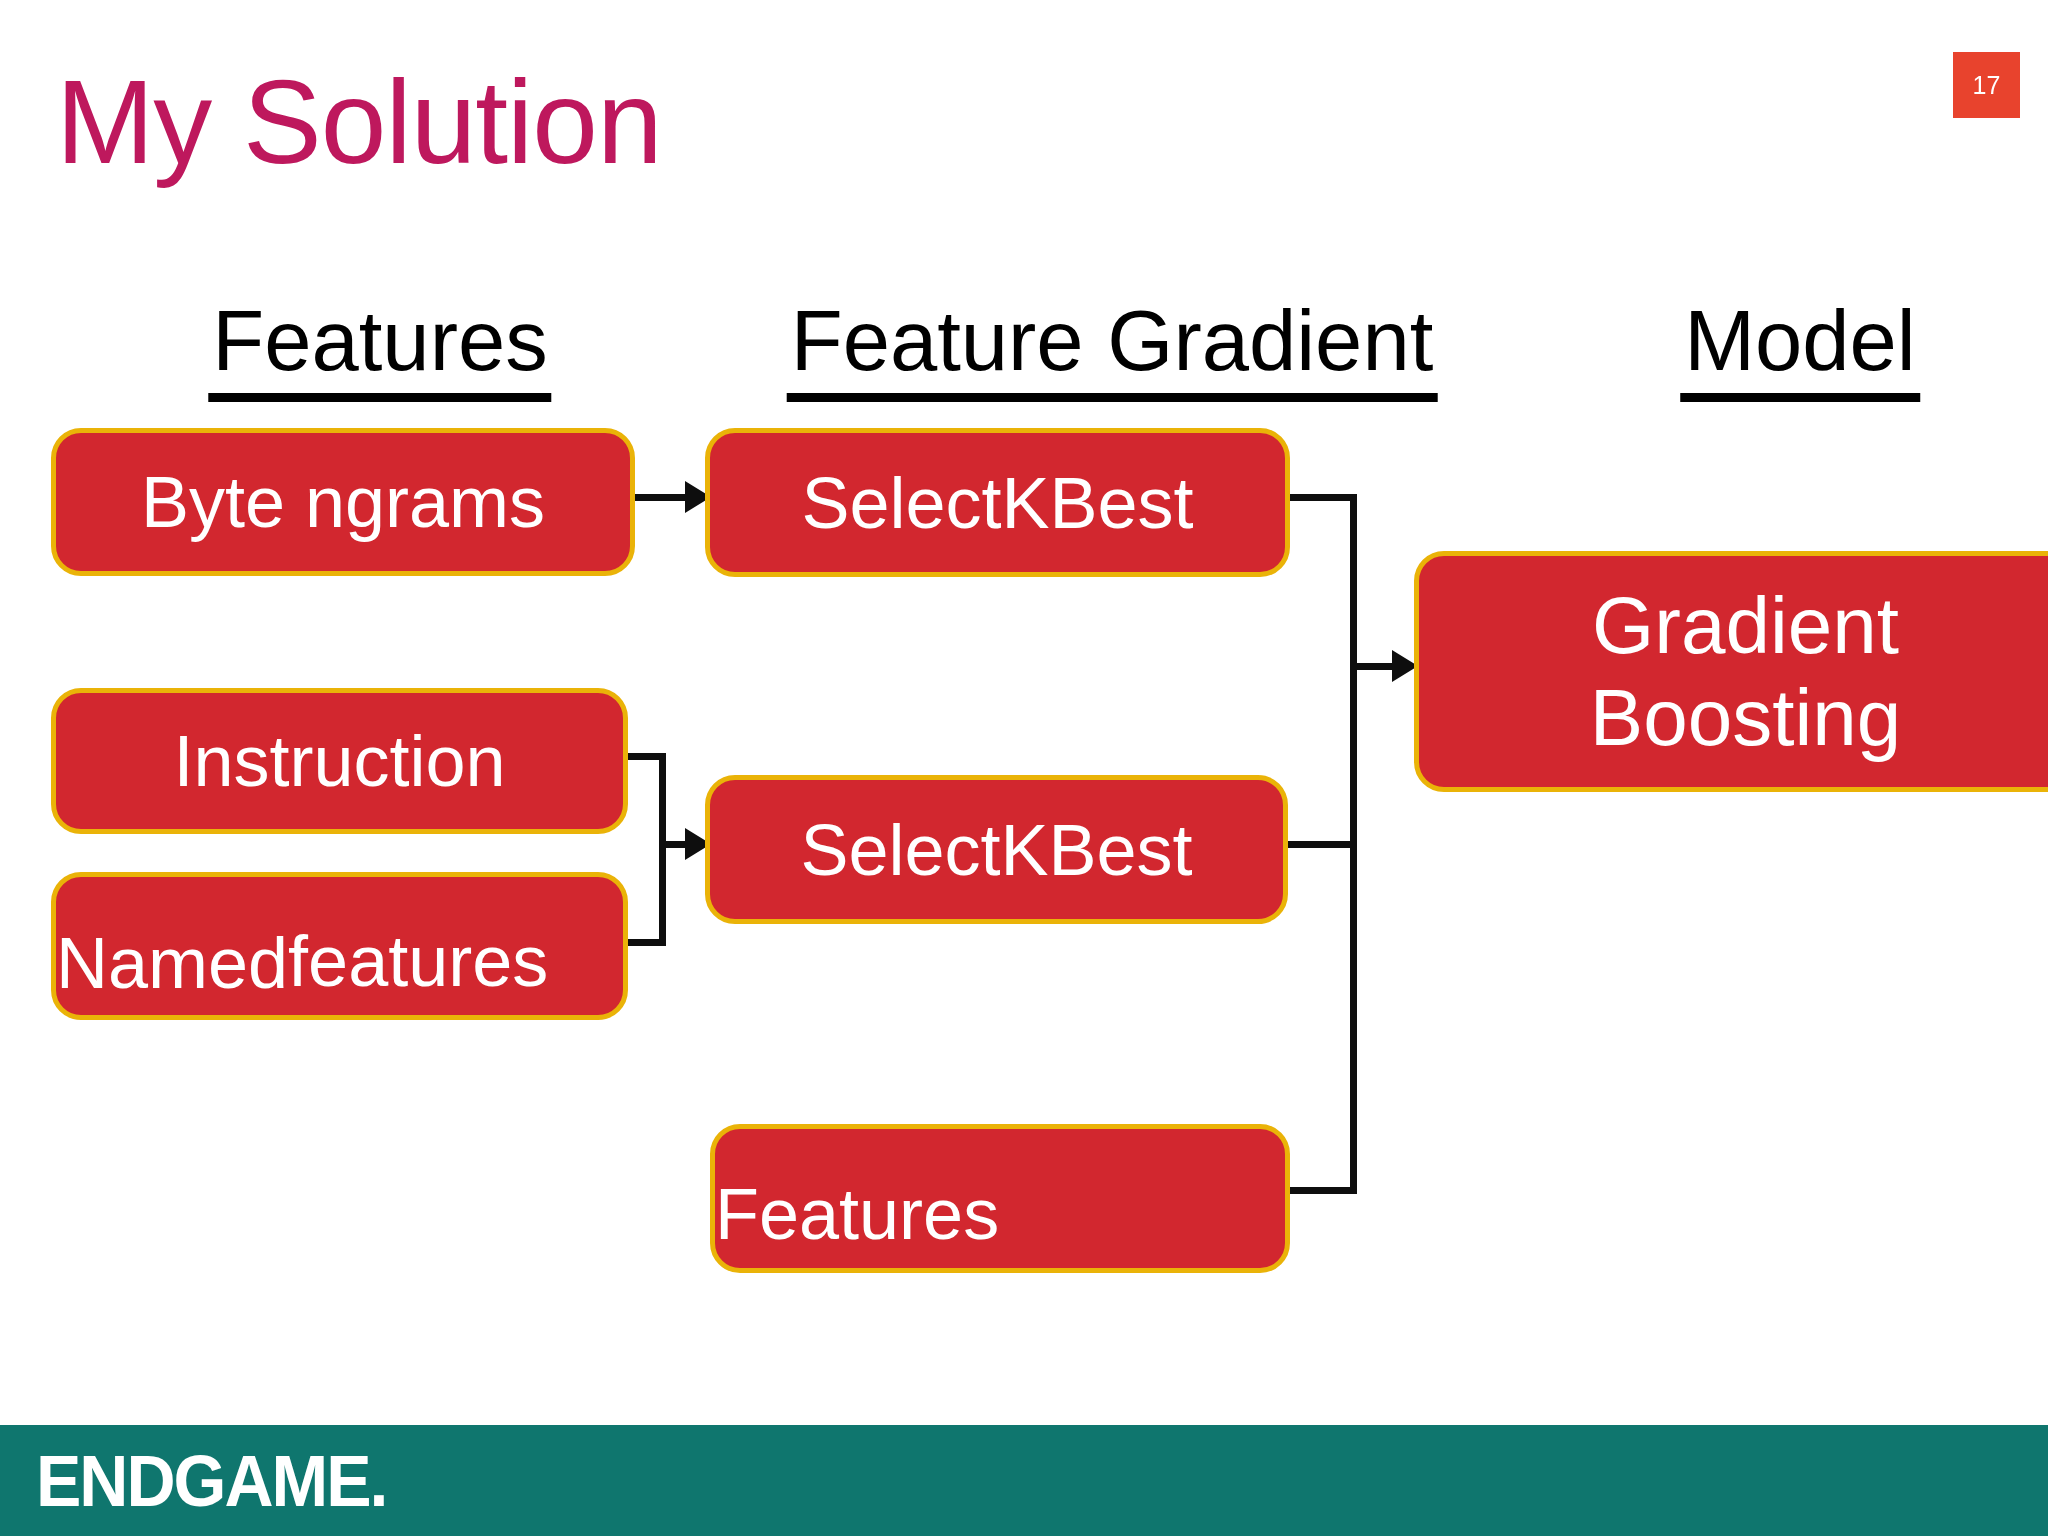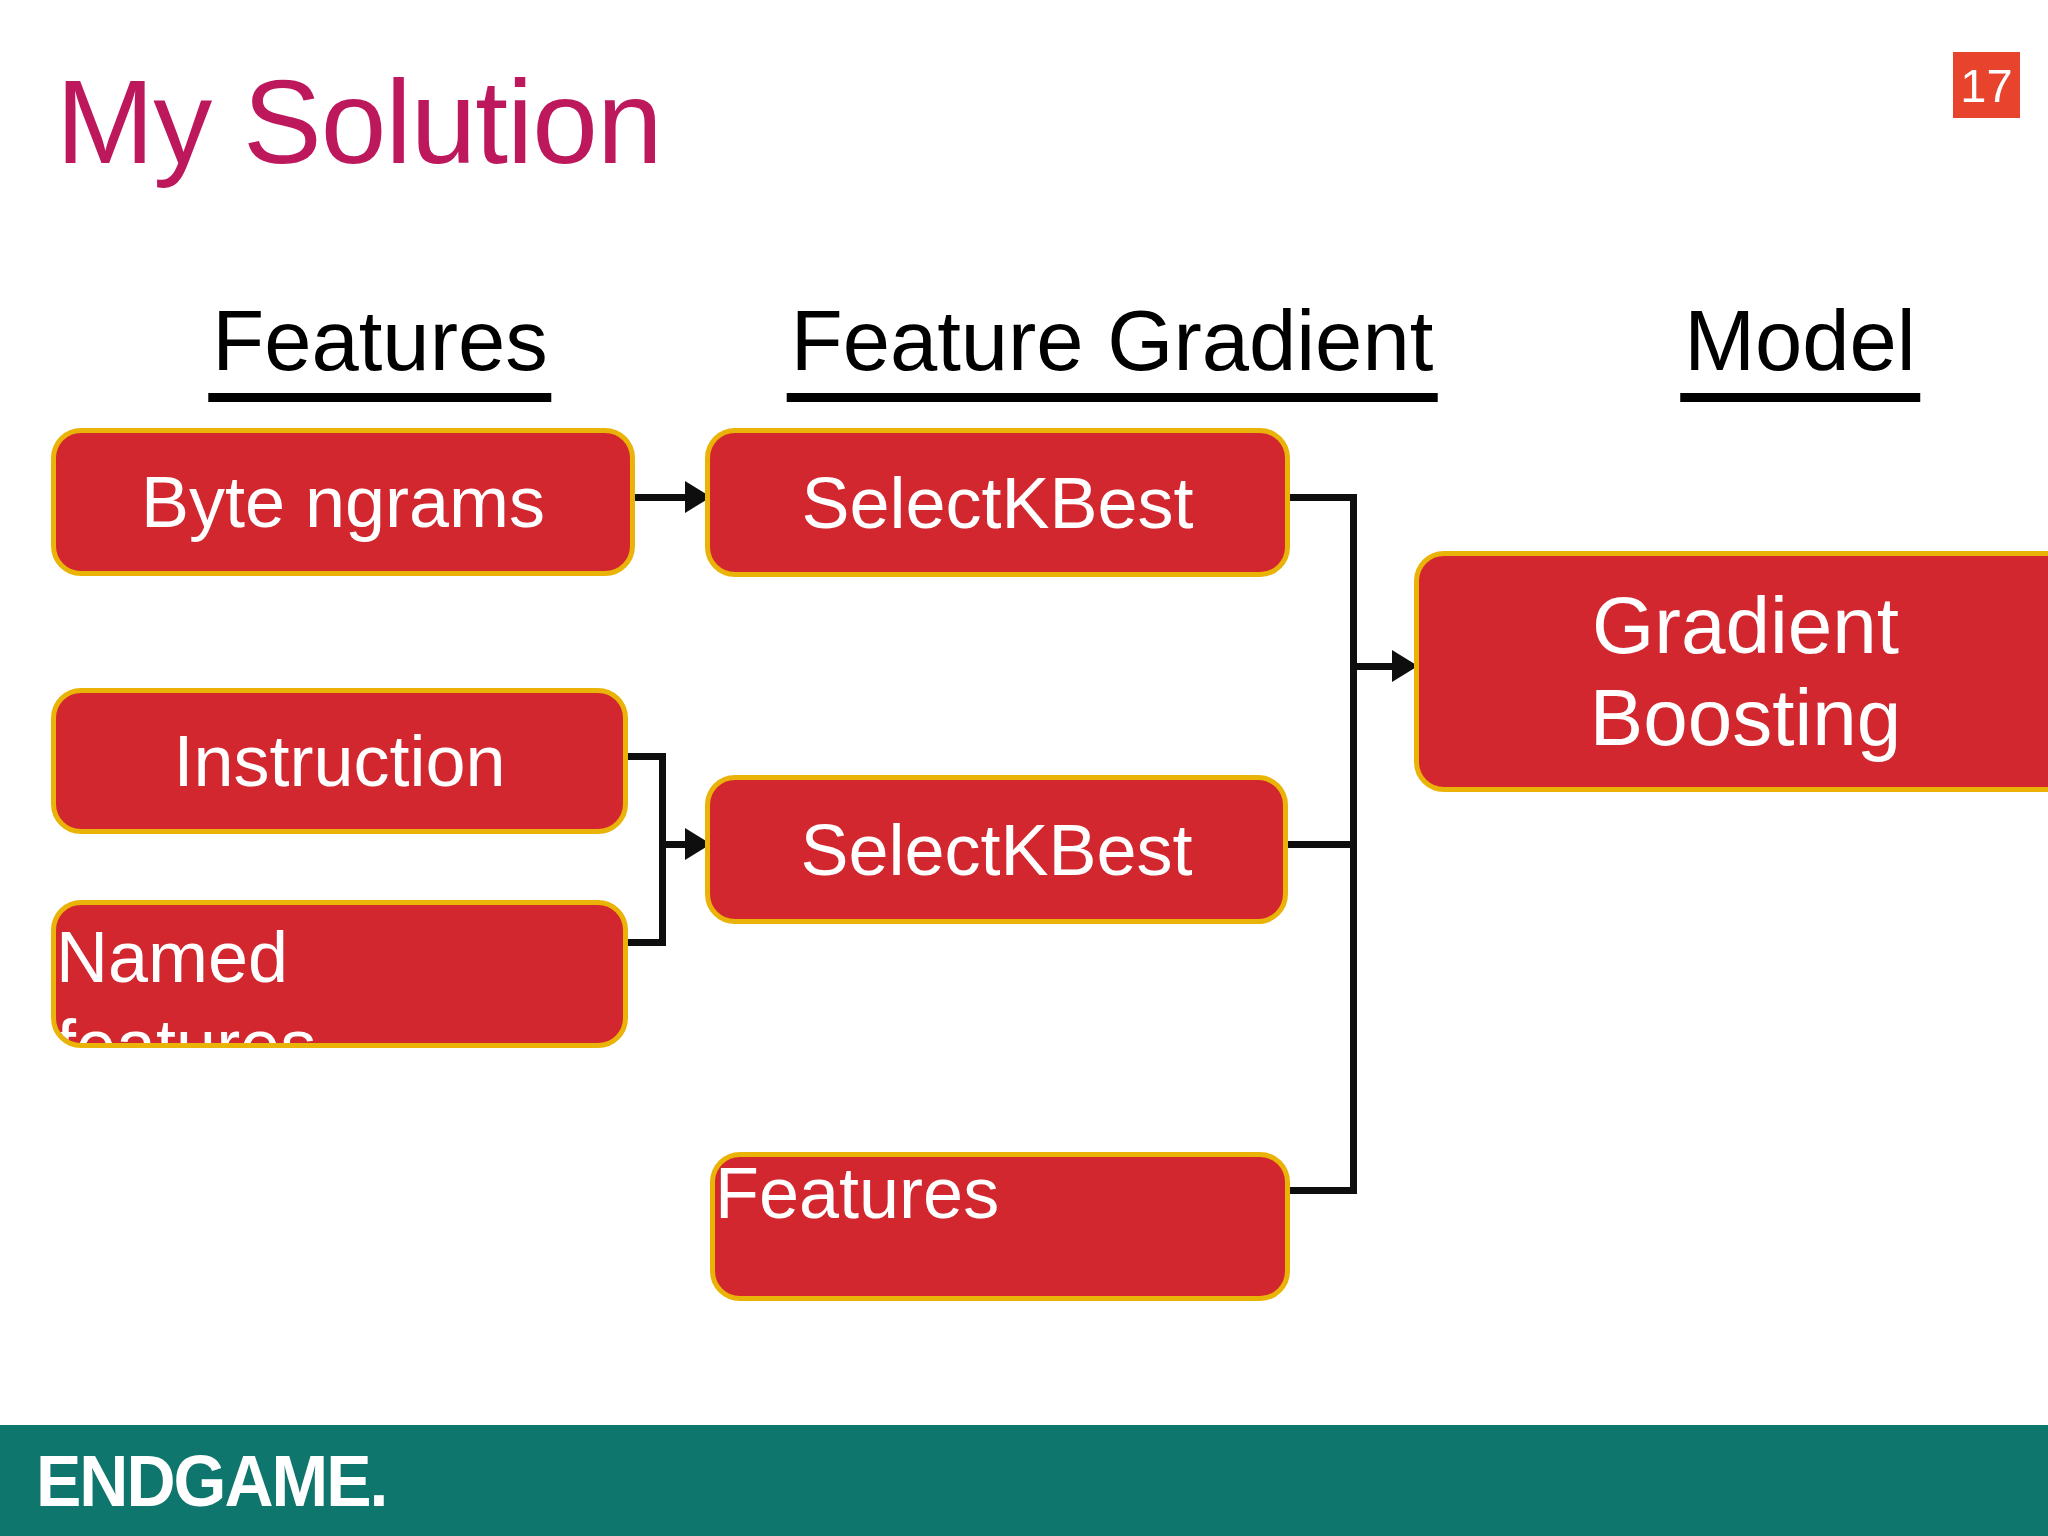--- a/index.html
+++ b/index.html
@@ -13,21 +13,21 @@
   .slide-title{
     position:absolute;left:56px;top:52px;
     font-size:118px;line-height:1.2;
     color:#be185d;letter-spacing:-1px;
     white-space:nowrap;
   }
   .page-badge{
     position:absolute;left:1953px;top:52px;
     width:67px;height:66px;
     background:#E8432D;
-    color:#ffffff;font-size:47px;
+    color:#ffffff;font-size:25px;
     display:flex;align-items:center;justify-content:center;
   }
   .col-header{
     position:absolute;top:298px;
     transform:translateX(-50%);
     font-size:85px;line-height:1.0;color:#000;
     border-bottom:9px solid #000;
     padding:0 4px 10px 4px;
     white-space:nowrap;
   }
@@ -40,23 +40,22 @@
     background:#D2272F;
     border:5px solid #eab308;
     border-radius:30px;
     color:#ffffff;
     display:flex;align-items:center;justify-content:center;
     font-size:72px;line-height:1.0;
     overflow:hidden;
     text-align:center;
   }
   .node.clip2{
-    flex-direction:column;justify-content:flex-start;
-    align-items:flex-start;
-    margin-top:28px;
+    flex-direction:row;justify-content:flex-start;
+    align-items:flex-end;
   }
   .node.clip2 .main-line{height:104px;display:flex;align-items:center;flex:none;}
   .node.clip2 .overflow-line{height:90px;display:flex;align-items:flex-start;flex:none;}
 
   .n-byte{left:51px;top:428px;width:574px;height:138px;}
   .n-skb1{left:705px;top:428px;width:575px;height:139px;}
   .n-instr{left:51px;top:688px;width:567px;height:136px;}
   .n-named{left:51px;top:872px;width:567px;height:138px;}
   .n-skb2{left:705px;top:775px;width:573px;height:139px;}
   .n-manual{left:710px;top:1124px;width:570px;height:139px;}

